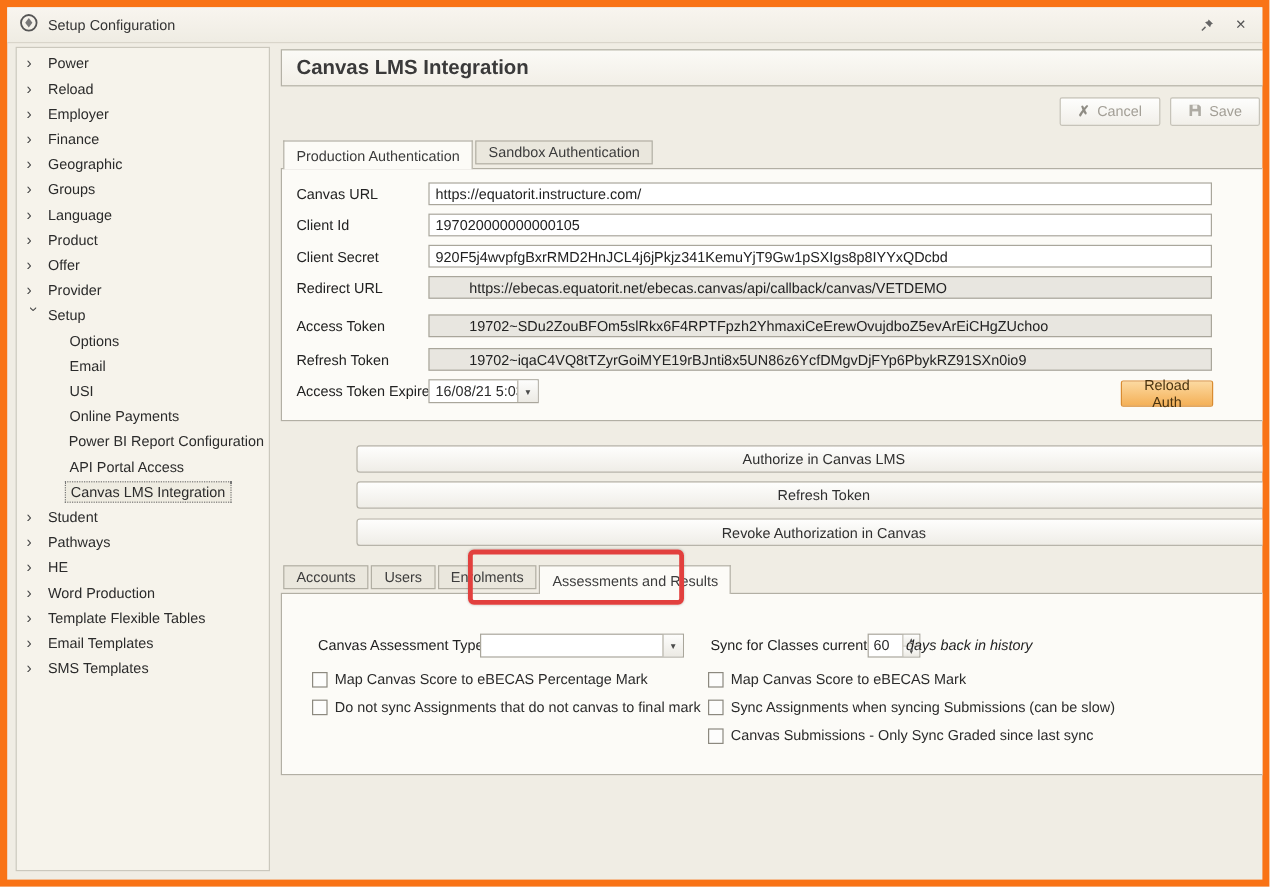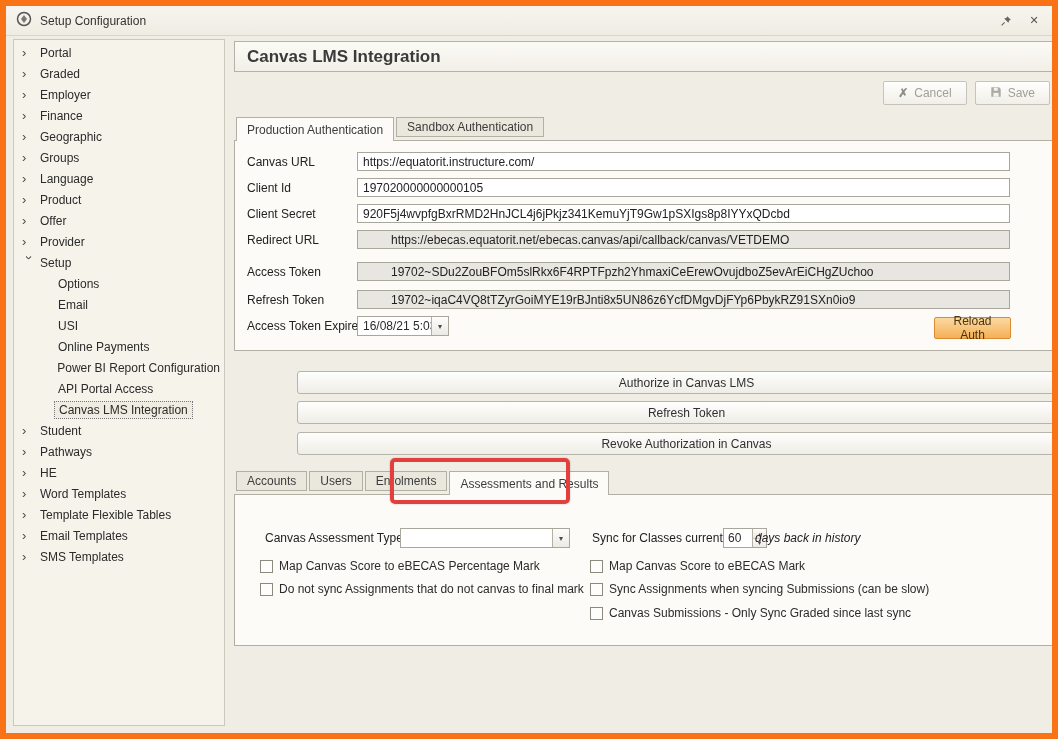--- a/index.html
+++ b/index.html
@@ -84,25 +84,25 @@
             <path d="M4.6 7.4 L1.6 10.4" stroke="#666" stroke-width="1.2"></path>
           </svg>
       </span>
       <span class="tb-btn">✕</span>
     </span>
   </div>
 
   <div class="sidebar">
     <div class="tree-item">
         <span class="arrow">›</span>
-        <span class="tlabel">Portal</span>
-      </div>
-    <div class="tree-item">
-        <span class="arrow">›</span>
-        <span class="tlabel">Graded</span>
+        <span class="tlabel">Power</span>
+      </div>
+    <div class="tree-item">
+        <span class="arrow">›</span>
+        <span class="tlabel">Reload</span>
       </div>
     <div class="tree-item">
         <span class="arrow">›</span>
         <span class="tlabel">Employer</span>
       </div>
     <div class="tree-item">
         <span class="arrow">›</span>
         <span class="tlabel">Finance</span>
       </div>
     <div class="tree-item">
@@ -168,21 +168,21 @@
     <div class="tree-item">
         <span class="arrow">›</span>
         <span class="tlabel">Pathways</span>
       </div>
     <div class="tree-item">
         <span class="arrow">›</span>
         <span class="tlabel">HE</span>
       </div>
     <div class="tree-item">
         <span class="arrow">›</span>
-        <span class="tlabel">Word Templates</span>
+        <span class="tlabel">Word Production</span>
       </div>
     <div class="tree-item">
         <span class="arrow">›</span>
         <span class="tlabel">Template Flexible Tables</span>
       </div>
     <div class="tree-item">
         <span class="arrow">›</span>
         <span class="tlabel">Email Templates</span>
       </div>
     <div class="tree-item">

